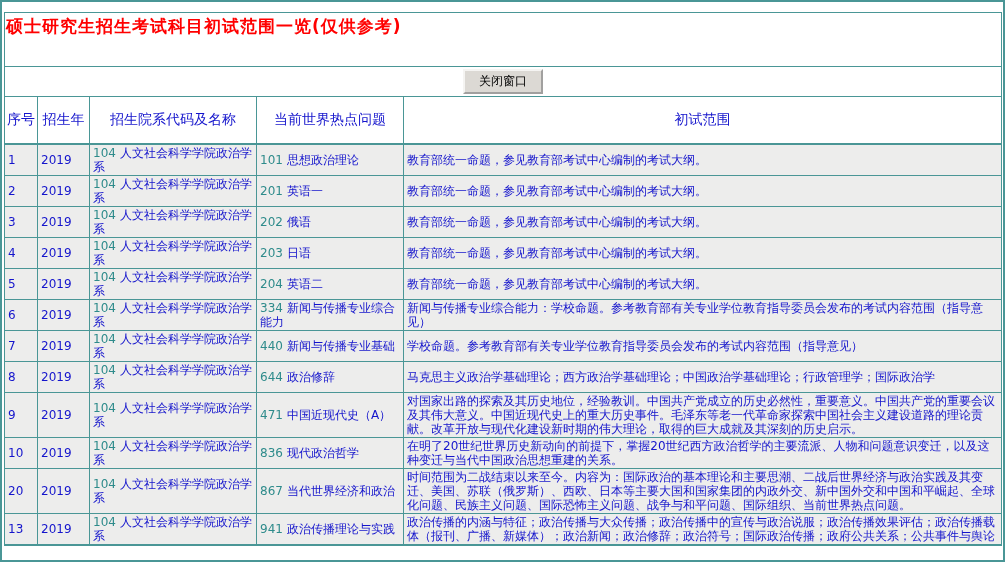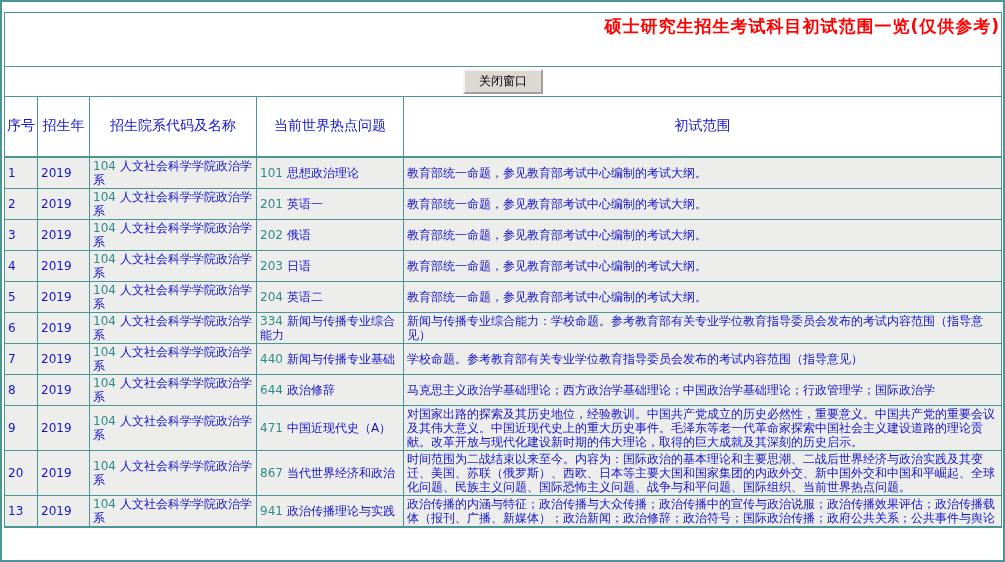--- a/index.html
+++ b/index.html
@@ -23,41 +23,41 @@
     margin:10px 1px 0 2px;
     table-layout:fixed;
   }
   table.main td,table.main th{
     border:1px solid var(--border);
     box-sizing:border-box;
   }
   
   td.title-cell{
     height:54px;background:#ffffff;vertical-align:top;
-    text-align:right;padding-top:2px;
+    text-align:left;padding-top:2px;
   }
   .page-title{
     color:var(--title-red);font-weight:bold;font-size:17px;line-height:22px;
     letter-spacing:1px;
   }
   
   td.button-cell{height:27px;background:#ffffff;text-align:center;padding:2px 0;margin-top:20px;}
   .close-btn{
     font-size:12px;color:#000;
     background:#dcd9d4;
     border:2px outset #f5f4f2;
     padding:2px 14px;
     cursor:pointer;
     font-family:"DejaVu Sans","Liberation Sans",sans-serif;
   }
   
   tr.header-row th{
     background:#ffffff;color:var(--text-blue);
     font-weight:normal;font-size:14px;text-align:center;
-    height:60px;padding:1px 2px;
+    height:47px;padding:1px 2px;
     border-bottom:2px solid var(--border);
   }
   
   tr.data-row td{
     background:var(--row-bg);
     font-size:12px;line-height:14px;
     color:var(--text-blue);
     padding:1px 3px;
     vertical-align:middle;
     height:27px;
@@ -163,20 +163,27 @@
   </tr>
 
   <tr class="data-row">
     <td class="c-no">9</td>
     <td class="c-year">2019</td>
     <td class="c-dept"><span class="code">104</span><span>人文社会科学学院政治学系</span></td>
     <td class="c-subj"><span class="code">471</span><span>中国近现代史（A）</span></td>
     <td class="c-range">对国家出路的探索及其历史地位，经验教训。中国共产党成立的历史必然性，重要意义。中国共产党的重要会议及其伟大意义。中国近现代史上的重大历史事件。毛泽东等老一代革命家探索中国社会主义建设道路的理论贡献。改革开放与现代化建设新时期的伟大理论，取得的巨大成就及其深刻的历史启示。</td>
   </tr>
 
+  <tr class="data-row">
+    <td class="c-no">10</td>
+    <td class="c-year">2019</td>
+    <td class="c-dept"><span class="code">104</span><span>人文社会科学学院政治学系</span></td>
+    <td class="c-subj"><span class="code">836</span><span>现代政治哲学</span></td>
+    <td class="c-range">在明了20世纪世界历史新动向的前提下，掌握20世纪西方政治哲学的主要流派、人物和问题意识变迁，以及这种变迁与当代中国政治思想重建的关系。</td>
+  </tr>
 
   <tr class="data-row">
     <td class="c-no">20</td>
     <td class="c-year">2019</td>
     <td class="c-dept"><span class="code">104</span><span>人文社会科学学院政治学系</span></td>
     <td class="c-subj"><span class="code">867</span><span>当代世界经济和政治</span></td>
     <td class="c-range">时间范围为二战结束以来至今。内容为：国际政治的基本理论和主要思潮、二战后世界经济与政治实践及其变迁、美国、苏联（俄罗斯）、西欧、日本等主要大国和国家集团的内政外交、新中国外交和中国和平崛起、全球化问题、民族主义问题、国际恐怖主义问题、战争与和平问题、国际组织、当前世界热点问题。</td>
   </tr>
 
 

